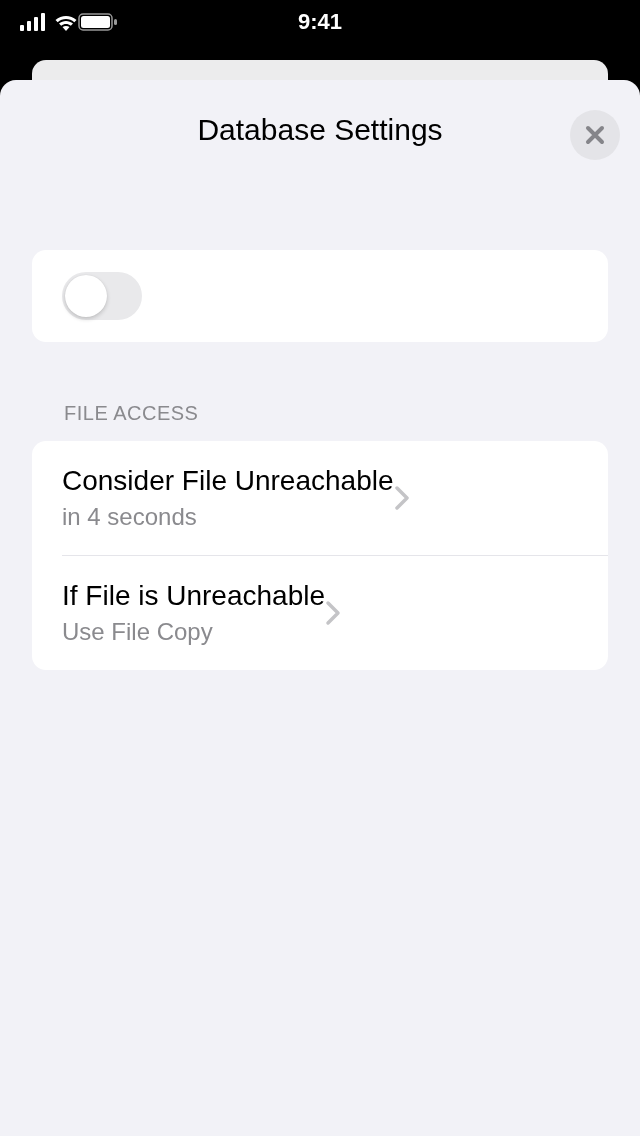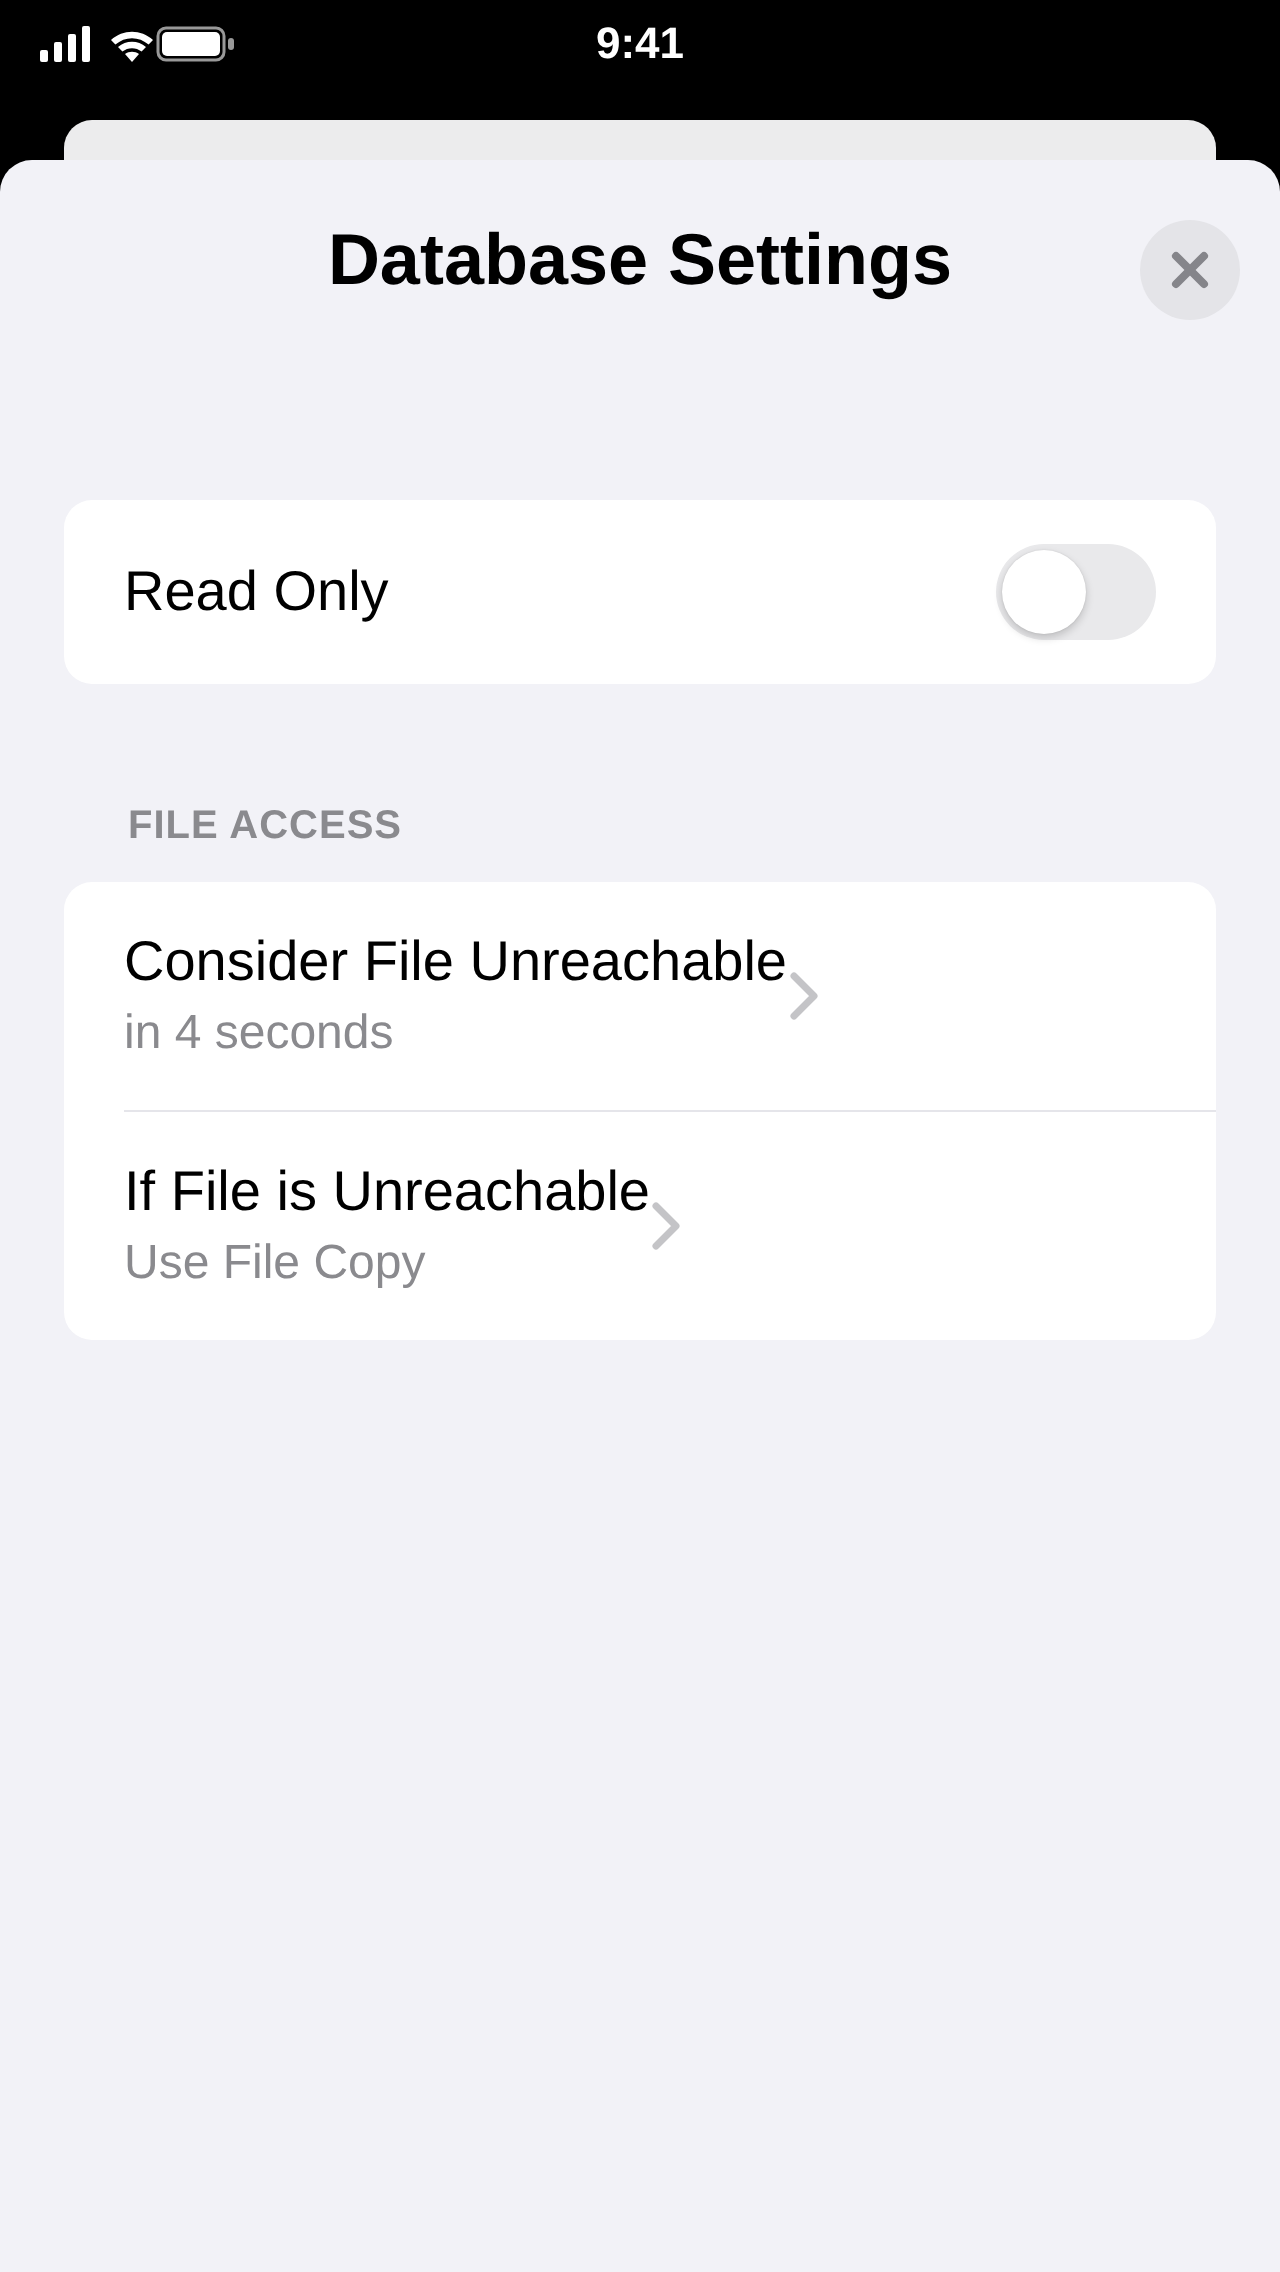--- a/index.html
+++ b/index.html
@@ -61,22 +61,22 @@
       border-radius: 16px 16px 0 0;
     }
     .sheet-header {
       position: relative;
       height: 100px;
       display: flex;
       align-items: center;
       justify-content: center;
     }
     .sheet-title {
-      font-size: 36px;
-      font-weight: 700;
+      font-size: 30px;
+      font-weight: 400;
       color: #000;
     }
     .close-btn {
       position: absolute;
       right: 20px;
       top: 30px;
       width: 50px;
       height: 50px;
       border-radius: 50%;
       background: #e4e4e8;
@@ -95,21 +95,21 @@
       background: #fff;
       border-radius: 14px;
       overflow: hidden;
     }
     .group-1 {
       margin-top: 70px;
       margin-bottom: 60px;
     }
     .section-header {
       font-size: 20px;
-      font-weight: 700;
+      font-weight: 400;
       color: #8a8a8e;
       letter-spacing: 0.5px;
       margin-bottom: 16px;
       padding-left: 32px;
     }
     .row {
       display: flex;
       align-items: center;
       padding: 22px 30px;
       min-height: 44px;
@@ -210,21 +210,20 @@
         <svg width="22" height="22" viewBox="0 0 22 22" fill="none">
           <path d="M4 4 L18 18 M18 4 L4 18" stroke="#85858a" stroke-width="4" stroke-linecap="round"></path>
         </svg>
       </span>
     </div>
   </div>
 
   <div class="content">
     <div class="group group-1">
       <div class="row row-toggle">
-        <div class="row-label">Read Only</div>
         <div class="toggle">
           <div class="toggle-knob"></div>
         </div>
       </div>
     </div>
 
     <div class="section-header">FILE ACCESS</div>
 
     <div class="group">
       <div class="row row-nav">

